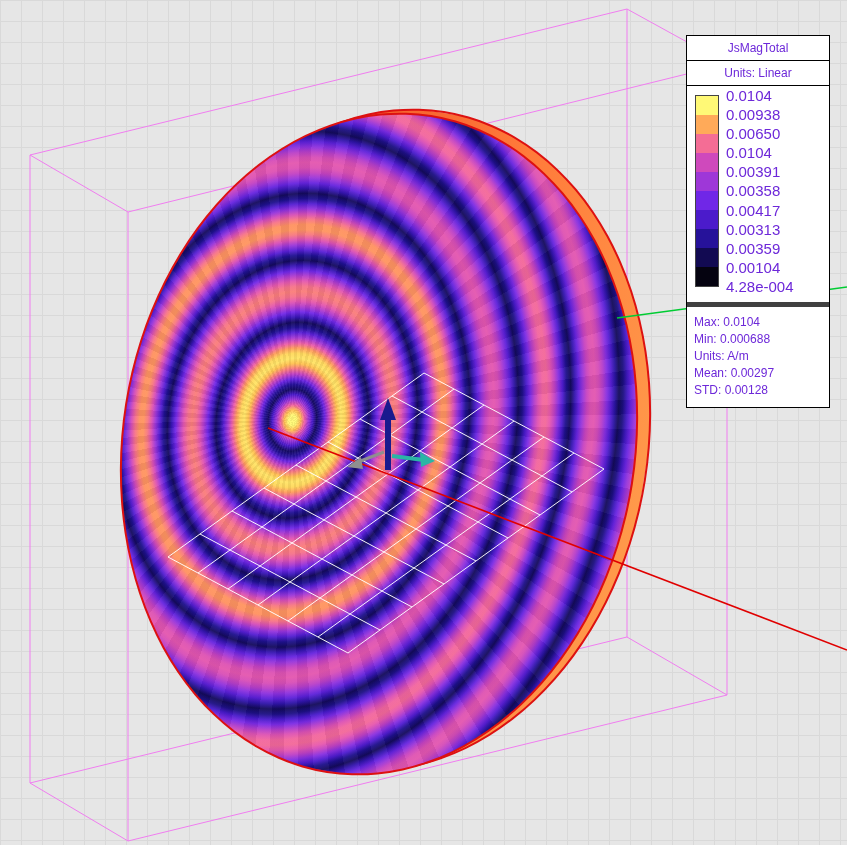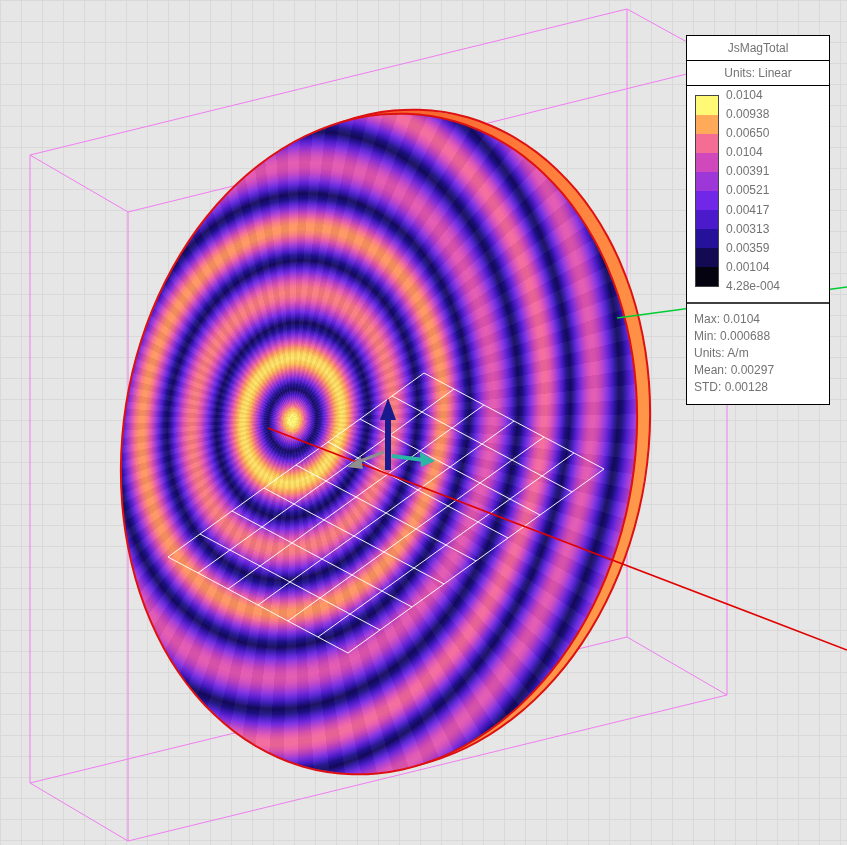--- a/index.html
+++ b/index.html
@@ -22,34 +22,34 @@
   #field-disk{
     position:absolute;z-index:3;left:122px;top:111px;width:514px;height:666px;
     border-radius:50%;box-sizing:border-box;
     border:2px solid #dd1111;
     transform:rotate(9deg);
     background-color:#7228e8;
   }
   #overlay-svg{z-index:4;}
   #legend{
     position:absolute;z-index:5;left:686px;top:35px;width:142px;
-    background:#ffffff;border:1px solid #000;color:#737373;font-size:12px;
+    background:#ffffff;border:1px solid #000;color:#6d28d9;font-size:12px;
   }
   .legend-cell{border-bottom:1px solid #000;text-align:center;padding:5px 4px;}
   #legend-scale-area{display:flex;gap:7px;padding:9px 6px 10px 8px;}
   #legend-color-bar{
     width:22px;height:190px;border:1px solid #444;display:flex;flex-direction:column;
     box-sizing:content-box;flex:none;
   }
   #legend-color-bar div{flex:1;}
   #legend-scale-labels{
     display:flex;flex-direction:column;justify-content:space-between;
-    height:202px;margin-top:-5px;font-size:12px;line-height:11px;
+    height:202px;margin-top:-5px;font-size:15px;line-height:11px;
   }
-  #legend-stats{border-top:2px solid #404040;padding:7px 6px 8px 7px;line-height:17px;text-align:left;}
+  #legend-stats{border-top:5px solid #404040;padding:7px 6px 8px 7px;line-height:17px;text-align:left;}
 </style>
 </head>
 <body>
 
 <div id="viewport">
 
   <svg id="wire-under" class="layer" width="847" height="845">
     <g stroke="#f07df0" stroke-width="1" fill="none">
       <line x1="30" y1="155" x2="627" y2="9"></line>
       <line x1="128" y1="212" x2="727" y2="64"></line>
@@ -120,21 +120,21 @@
           <div style="background: rgb(38, 18, 154);"></div>
           <div style="background: rgb(18, 10, 82);"></div>
           <div style="background: rgb(5, 3, 16);"></div>
         </div>
       <div id="legend-scale-labels">
         <span>0.0104</span>
         <span>0.00938</span>
         <span>0.00650</span>
         <span>0.0104</span>
         <span>0.00391</span>
-        <span>0.00521</span>
+        <span>0.00358</span>
         <span>0.00417</span>
         <span>0.00313</span>
         <span>0.00359</span>
         <span>0.00104</span>
         <span>4.28e-004</span>
       </div>
     </div>
     <div id="legend-stats">
       <div>Max: 0.0104</div>
       <div>Min: 0.000688</div>

